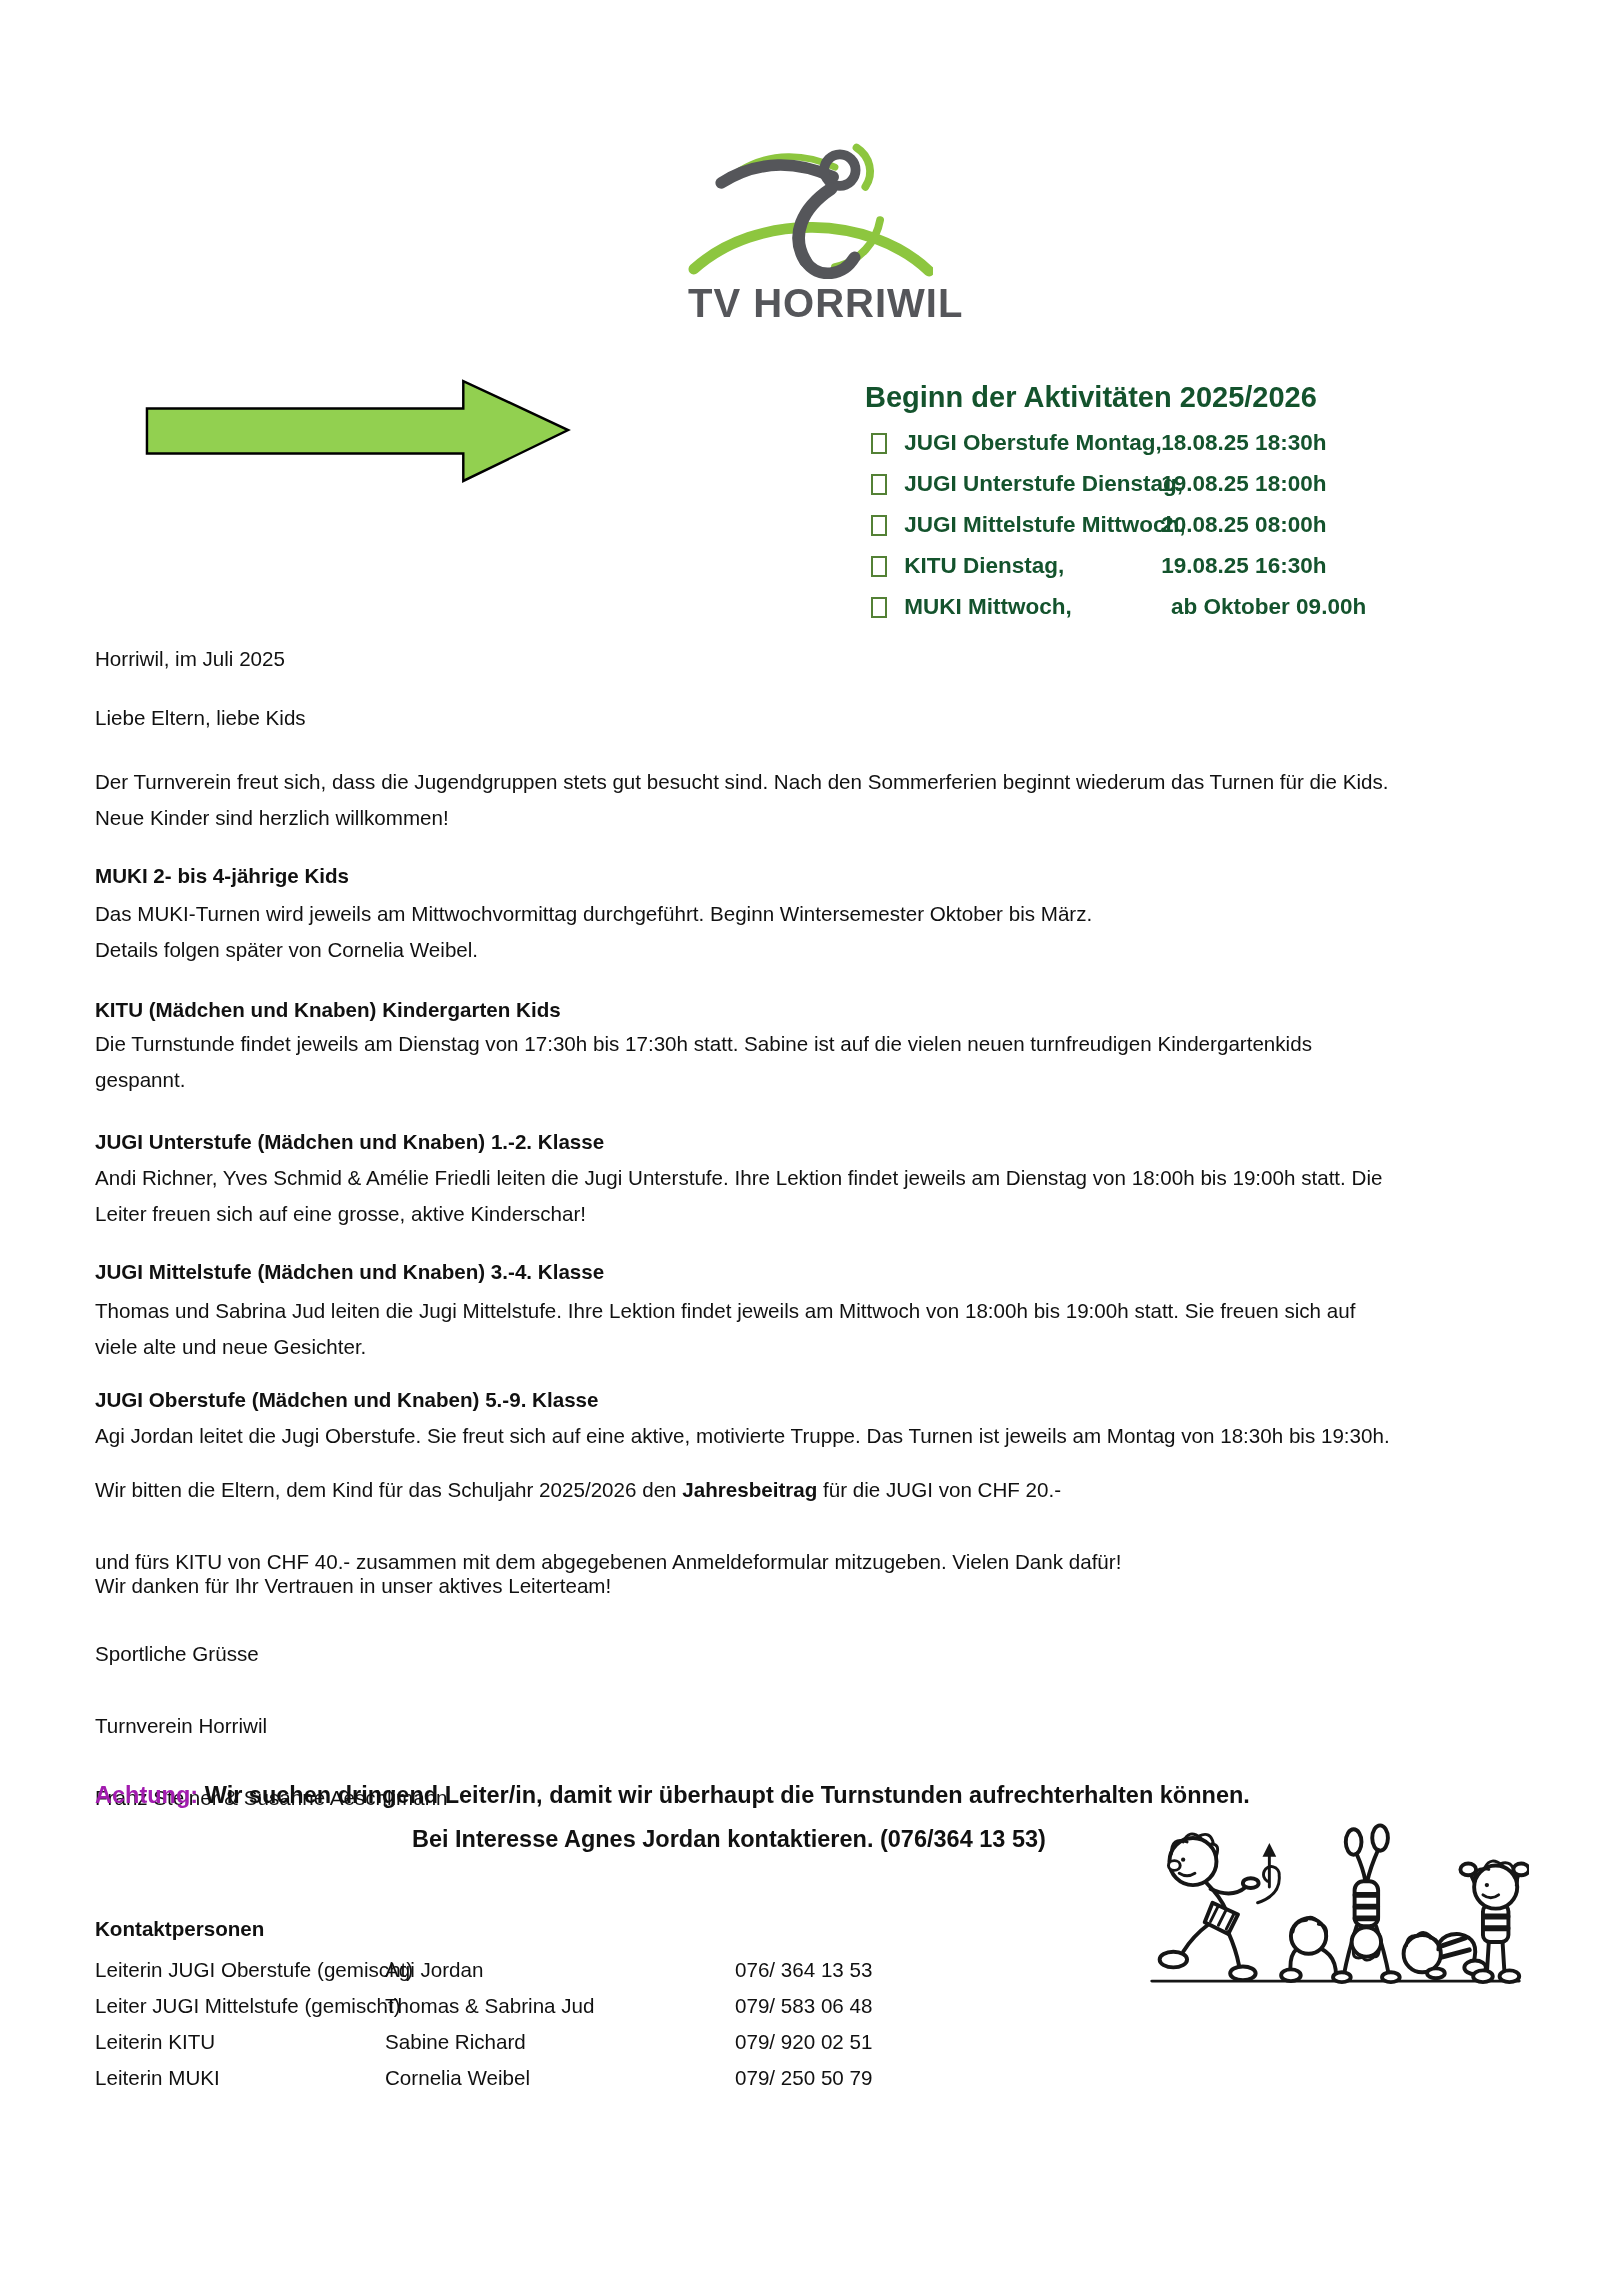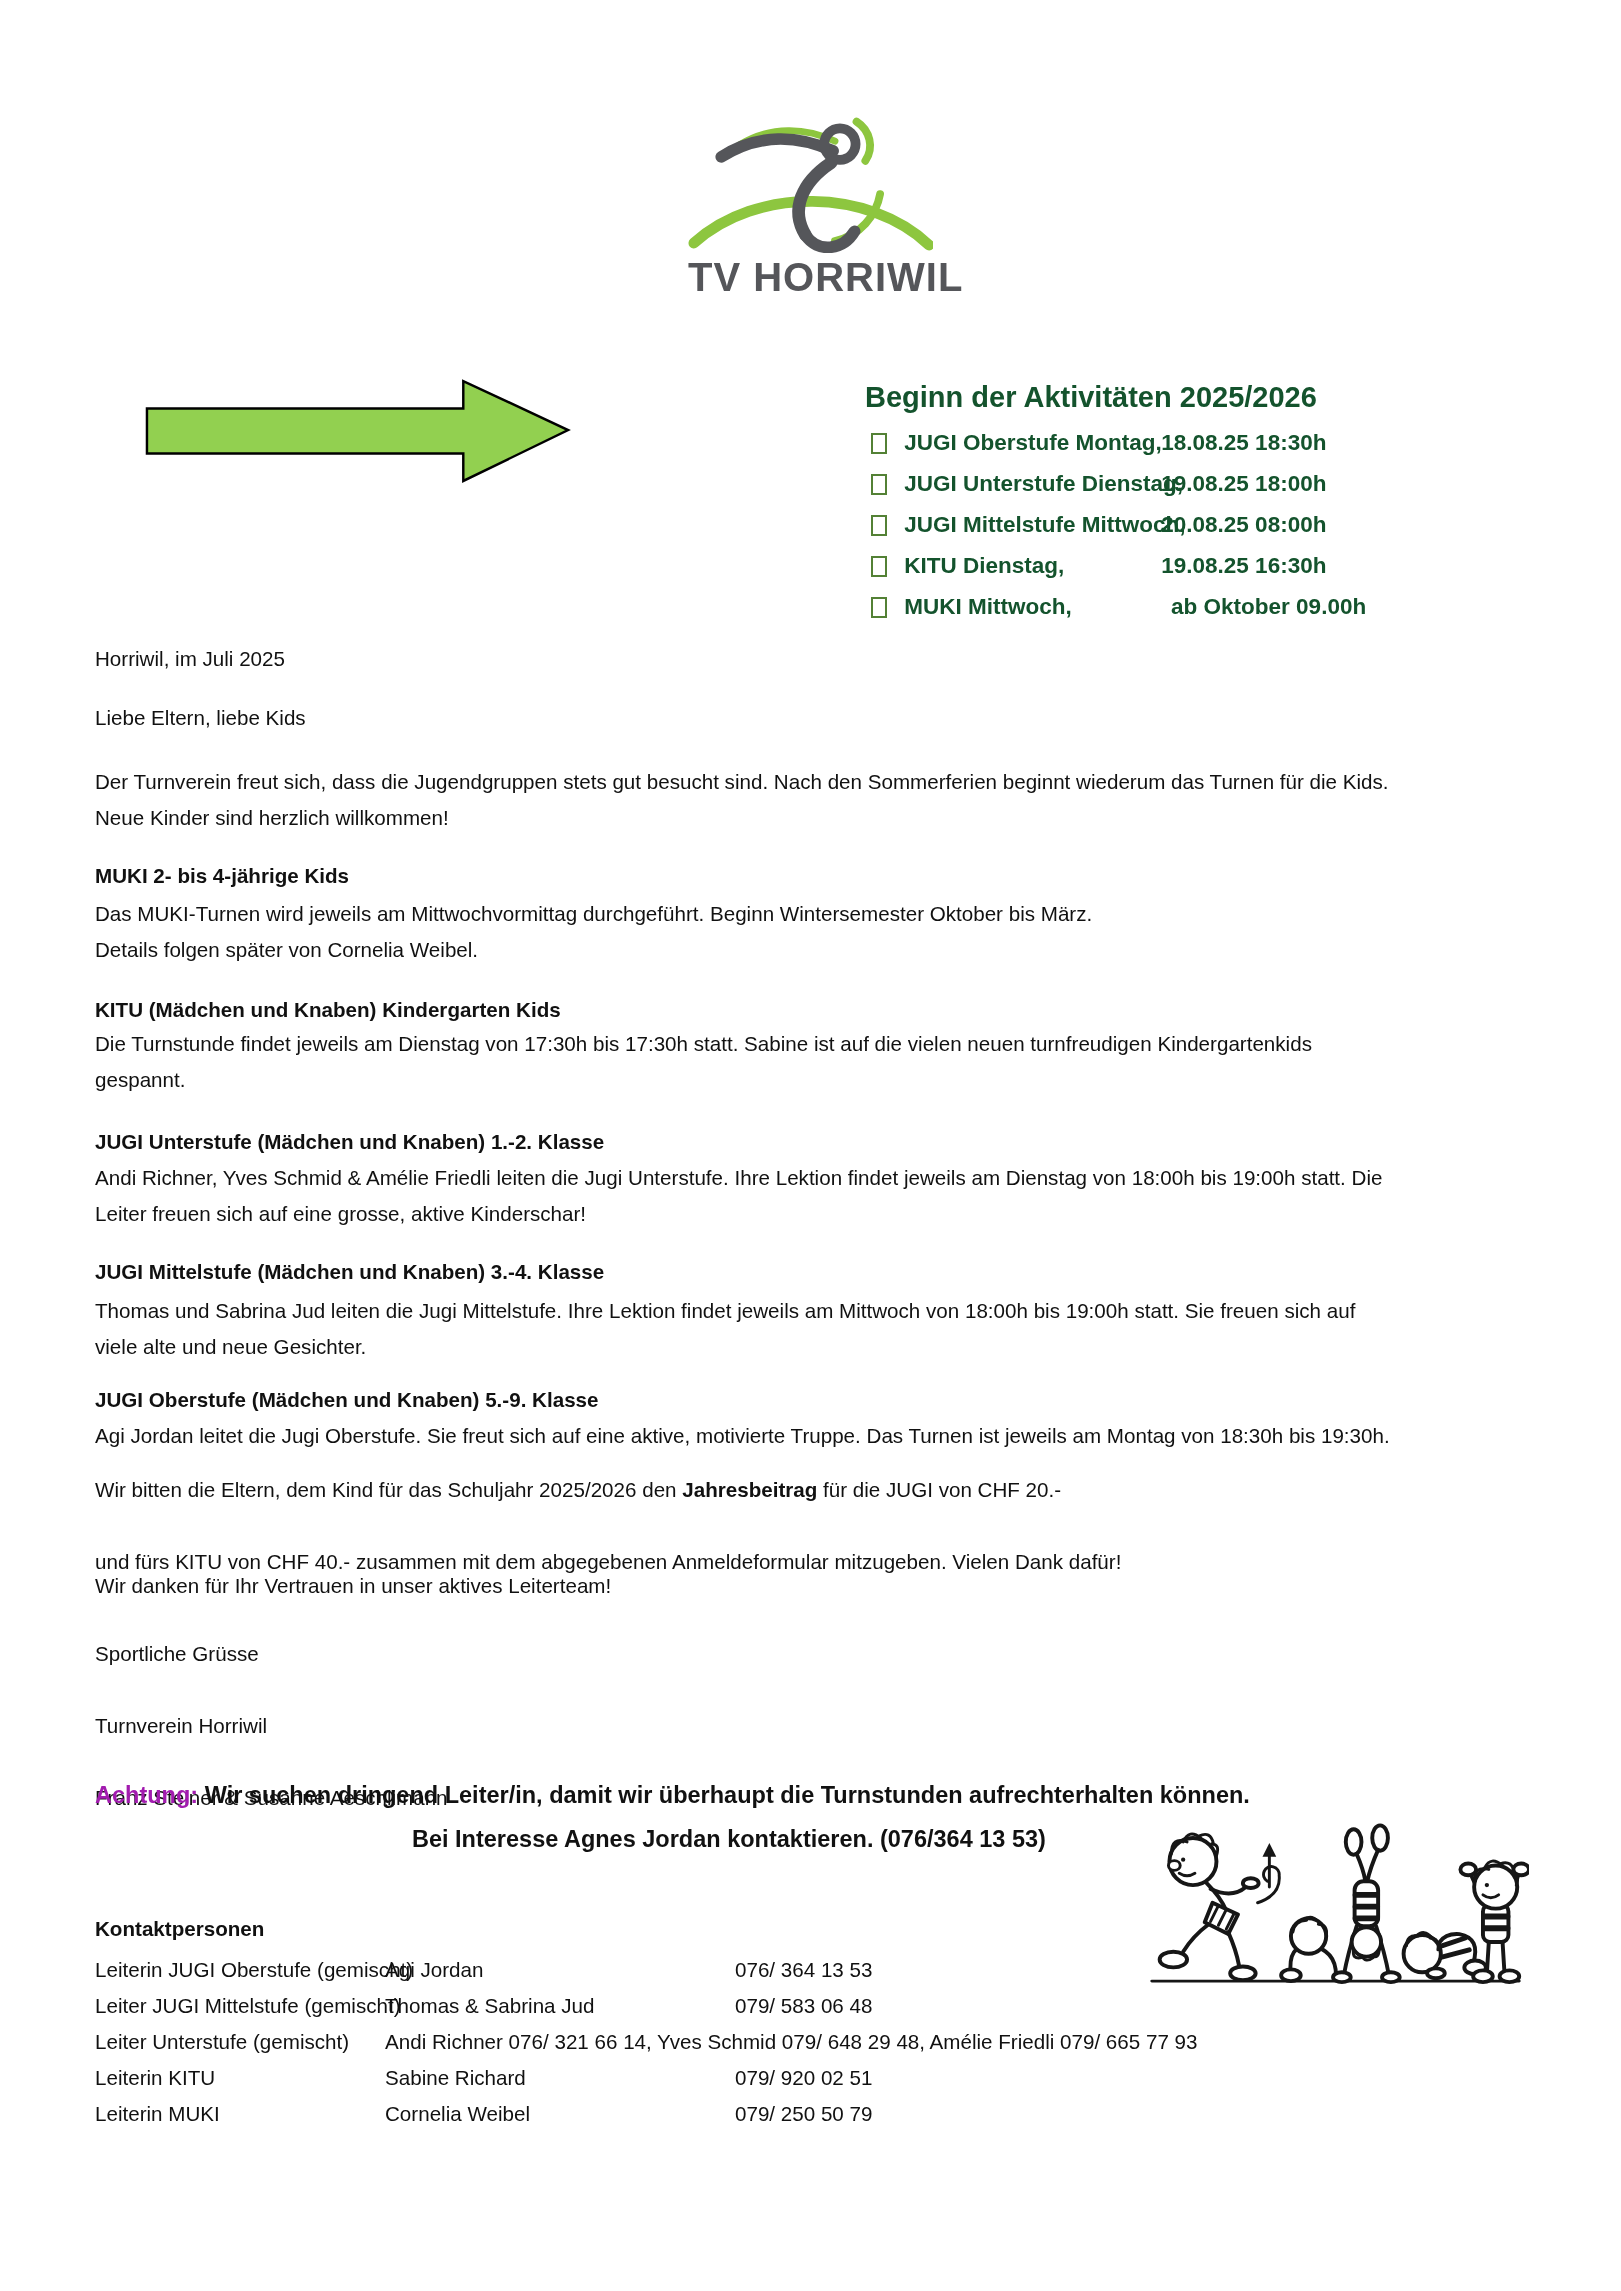--- a/index.html
+++ b/index.html
@@ -7,21 +7,21 @@
     position:relative;
     width:1621px;height:2292px;
     margin:0 auto;
     background:#ffffff;
     font-family:"Liberation Sans", sans-serif;
     color:#111111;
     overflow:hidden;
   }
   .abs{position:absolute;}
   
-  .logo-block{left:688px;top:96px;width:245px;text-align:left;}
+  .logo-block{left:688px;top:122px;width:245px;text-align:left;}
   .logo-word{margin-top:-2px;font-size:40px;font-weight:bold;letter-spacing:1px;color:#55565a;white-space:nowrap;}
   
   .arrow-block{left:145px;top:378px;}
   
   .activities{left:865px;top:378px;width:676px;color:#14532d;}
   .act-title{font-size:29px;font-weight:bold;line-height:39px;margin-bottom:5.9px;white-space:nowrap;}
   .act-item{display:flex;align-items:center;height:41px;font-size:22.5px;font-weight:bold;white-space:nowrap;}
   .act-bullet{flex:none;width:11.8px;height:17.6px;border:2px solid #538135;margin-left:5.9px;margin-right:17.6px;}
   .act-label{flex:none;width:257px;}
   .act-time{flex:none;}
@@ -222,24 +222,20 @@
       <span class="c-role">Leiterin JUGI Oberstufe (gemischt)</span>
       <span class="c-name">Agi Jordan</span>
       <span class="c-phone">076/ 364 13 53</span>
     </div>
     <div class="c-row">
       <span class="c-role">Leiter JUGI Mittelstufe (gemischt)</span>
       <span class="c-name">Thomas &amp; Sabrina Jud</span>
       <span class="c-phone">079/ 583 06 48</span>
     </div>
     <div class="c-row">
-      <span class="c-role">Leiter Unterstufe (gemischt)</span>
-      <span class="c-name wide">Andi Richner  076/ 321 66 14, Yves Schmid 079/ 648 29 48, Amélie Friedli 079/ 665 77 93</span>
-    </div>
-    <div class="c-row">
       <span class="c-role">Leiterin KITU</span>
       <span class="c-name">Sabine Richard</span>
       <span class="c-phone">079/ 920 02 51</span>
     </div>
     <div class="c-row">
       <span class="c-role">Leiterin MUKI</span>
       <span class="c-name">Cornelia Weibel</span>
       <span class="c-phone">079/ 250 50 79</span>
     </div>
   </div>

